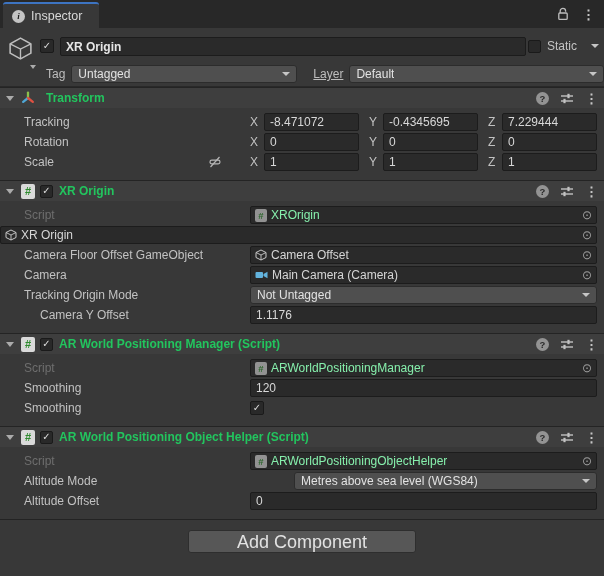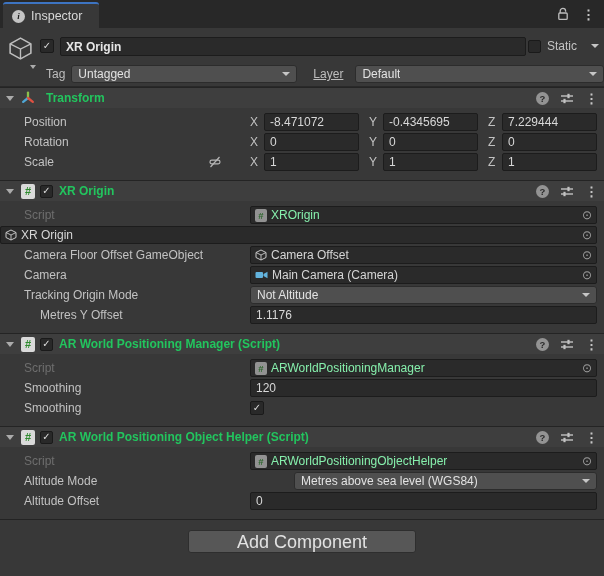--- a/index.html
+++ b/index.html
@@ -48,21 +48,21 @@
   .tri-down { width:0; height:0; border-left:4px solid transparent; border-right:4px solid transparent; border-top:4.5px solid #C6C6C6; }
   .tagrow { position:absolute; left:46px; right:0; top:37px; height:18px; display:flex; align-items:center; }
   .rowlabel { color:#BEBEBE; flex:none; }
   .dd {
     height:18px; background:#4F4F4F; border:1px solid #2C2C2C; border-radius:3px;
     display:flex; align-items:center; padding:0 6px; color:#E2E2E2; min-width:0;gap:48px;
   }
   .dd-text { white-space:nowrap; overflow:hidden; }
   .dd .tri-down { margin-left:auto; }
   .tag-dd { width:226px; margin-left:6px; }
-  .layer-label { margin-left:16px; margin-right:12px;text-decoration:underline; }
+  .layer-label { margin-left:16px; margin-right:6px;text-decoration:underline; }
   .layer-dd { flex:1; }
 
   
   .component { border-top:1px solid #242424; }
   .comp-header { height:20px; background:#3E3E3E; display:flex; align-items:center; padding:0 6px 0 4px; }
   .foldout { width:0; height:0; border-left:4px solid transparent; border-right:4px solid transparent;
     border-top:5px solid #ABABAB; margin:0 6px 0 2px; flex:none; }
   .comp-icon { width:16px; height:16px; margin-right:4px; display:flex; align-items:center; justify-content:center; flex:none; }
   .comp-check { width:13px; height:13px; margin-right:6px; }
   .comp-title { font-weight:bold; color:#22c55e; white-space:nowrap; }
@@ -179,21 +179,21 @@
           <line x1="8.5" y1="0.8" x2="8.5" y2="5.2" stroke="#C3C3C3" stroke-width="2.2"></line>
           <line x1="1" y1="8" x2="13" y2="8" stroke="#C3C3C3" stroke-width="1.4"></line>
           <line x1="4.5" y1="5.8" x2="4.5" y2="10.2" stroke="#C3C3C3" stroke-width="2.2"></line>
         </svg>
       </span>
       <span class="kebab">⋮</span>
     </span>
   </div>
   <div class="comp-body">
     <div class="prow">
-      <span class="plabel">Position</span>
+      <span class="plabel">Tracking</span>
       <div class="pvalue">
           <div class="vec">
         <span class="vgroup">
               <span class="axis">X</span>
               <input class="tfield" value="-8.471072" style="">
             </span>
         <span class="vgroup">
               <span class="axis">Y</span>
               <input class="tfield" value="-0.4345695" style="">
             </span>
@@ -322,27 +322,27 @@
             </svg>
         <span class="objtext">Main Camera (Camera)</span>
         <span class="picker">⊙</span>
       </div>
         </div>
     </div>
     <div class="prow">
       <span class="plabel">Tracking Origin Mode</span>
       <div class="pvalue">
           <div class="dd" style="flex:1;">
-        <span class="dd-text">Not Altitude</span>
+        <span class="dd-text">Not Untagged</span>
         <span class="tri-down"></span>
       </div>
         </div>
     </div>
     <div class="prow">
-      <span class="plabel indent">Metres Y Offset</span>
+      <span class="plabel indent">Camera Y Offset</span>
       <div class="pvalue">
           <input class="tfield" value="1.1176" style="">
         </div>
     </div>
   </div>
 </div>
 
 <div class="component">
   <div class="comp-header">
     <span class="foldout"></span>

